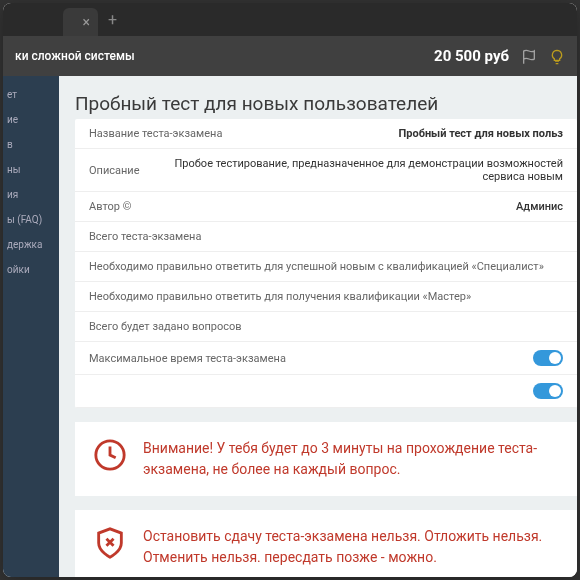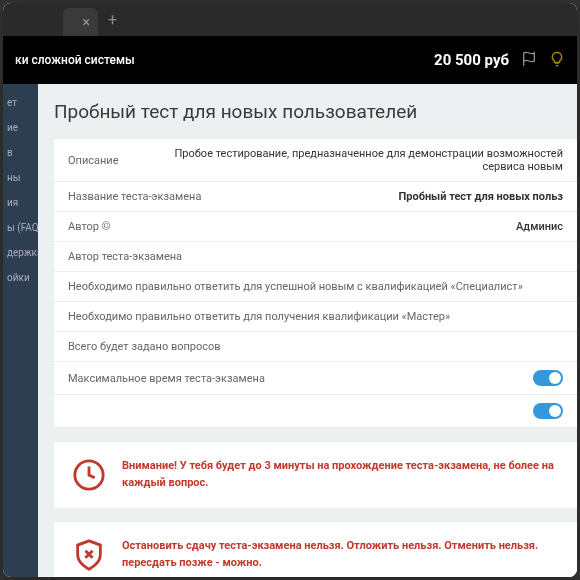--- a/index.html
+++ b/index.html
@@ -2,40 +2,40 @@
 <html><head>
 <meta charset="utf-8">
 <style>
 *{margin:0;padding:0;box-sizing:border-box;font-family:-apple-system,BlinkMacSystemFont,"Segoe UI",Roboto,sans-serif}
 body{background:#333;width:580px;height:580px;overflow:hidden}
 .window{background:#fff;border-radius:8px;width:574px;height:574px;margin:3px;overflow:hidden;box-shadow:0 4px 20px rgba(0,0,0,.3)}
 .tabbar{background:#2a2a2a;height:33px;display:flex;align-items:center;padding-left:60px}
 .tab{background:#3a3a3a;height:28px;width:35px;border-radius:6px 6px 0 0;display:flex;align-items:center;justify-content:flex-end;padding:0 8px;margin-top:5px}
 .tab-close{color:#999;font-size:14px;cursor:pointer}
 .newtab{color:#888;font-size:16px;margin-left:10px;cursor:pointer}
-.header{background:#000000;height:48px;display:flex;align-items:center;justify-content:space-between;padding:0 12px;color:#fff}
+.header{background:#404040;height:40px;display:flex;align-items:center;justify-content:space-between;padding:0 12px;color:#fff}
 .header-title{font-size:12px;font-weight:500}
-.header-right{display:flex;align-items:flex-start;gap:12px}
+.header-right{display:flex;align-items:flex-end;gap:12px}
 .balance{font-size:15px;font-weight:700}
 .header-icon{width:16px;height:16px;opacity:.7}
 .body{display:flex;height:calc(100% - 73px)}
-.sidebar{background:#2c3e50;width:35px;flex-shrink:0;padding-top:6px}
+.sidebar{background:#2c3e50;width:56px;flex-shrink:0;padding-top:6px}
 .nav-item{color:#aab;font-size:10px;padding:7px 4px;cursor:pointer;white-space:nowrap;overflow:hidden}
 .main{flex:1;background:#ecf0f1;overflow-y:auto;padding:16px 0 16px 16px}
-.page-title{font-size:19px;font-weight:400;color:#3a3a3a;margin-bottom:16px}
+.page-title{font-size:19px;font-weight:400;color:#3a3a3a;margin-bottom:4px}
 .card{background:#fff;border-radius:2px;overflow:hidden}
 .row{display:flex;padding:8px 14px;border-bottom:1px solid #eee;font-size:11px;color:#555;align-items:center}
 .row-label{flex:0 0 auto;color:#666}
 .row-value{margin-left:auto;text-align:right;color:#333;font-weight:500}
 .row-bold .row-value{font-weight:700}
 .toggle{width:30px;height:16px;background:#3498db;border-radius:8px;position:relative;margin-left:auto}
 .toggle::after{content:"";position:absolute;right:2px;top:2px;width:12px;height:12px;background:#fff;border-radius:50%}
 .warning{background:#fff;margin-top:14px;padding:16px 18px;display:flex;gap:16px;align-items:flex-start}
 .warn-icon{flex-shrink:0;width:34px;height:34px}
-.warn-text{font-size:11px;font-weight:700;color:#c0392b;line-height:1.5}
+.warn-text{font-size:14px;font-weight:400;color:#c0392b;line-height:1.5}
 </style>
 </head>
 <body>
 
 <div class="window">
 
   <div class="tabbar">
     <div class="tab">
       <span class="tab-close">×</span>
     </div>
@@ -64,34 +64,34 @@
       <div class="nav-item">ия</div>
       <div class="nav-item">ы (FAQ)</div>
       <div class="nav-item" style="">держка</div>
       <div class="nav-item">ойки</div>
     </div>
 
     <div class="main">
       <h1 class="page-title">Пробный тест для новых пользователей</h1>
 
       <div class="card">
+        <div class="row row-bold">
+          <span class="row-label">Название теста-экзамена</span>
+          <span class="row-value">Пробный тест для новых польз</span>
+        </div>
         <div class="row">
           <span class="row-label">Описание</span>
           <span class="row-value" style="font-weight:400;margin-left:20px">Пробое тестирование, предназначенное для демонстрации возможностей сервиса новым</span>
-        </div>
-        <div class="row row-bold">
-          <span class="row-label">Название теста-экзамена</span>
-          <span class="row-value">Пробный тест для новых польз</span>
         </div>
         <div class="row">
           <span class="row-label">Автор ©</span>
           <span class="row-value">Админис</span>
         </div>
         <div class="row">
-          <span class="row-label">Автор теста-экзамена</span>
+          <span class="row-label">Всего теста-экзамена</span>
         </div>
         <div class="row">
           <span class="row-label">Необходимо правильно ответить для успешной новым с квалификацией «Специалист»</span>
         </div>
         <div class="row">
           <span class="row-label">Необходимо правильно ответить для получения квалификации «Мастер»</span>
         </div>
         <div class="row">
           <span class="row-label">Всего будет задано вопросов</span>
         </div>

